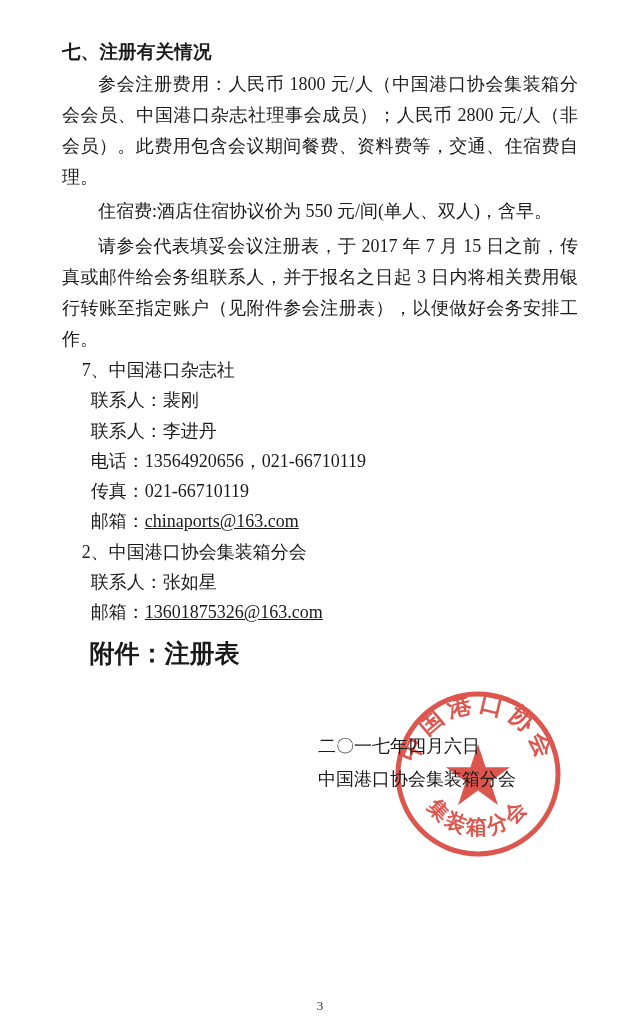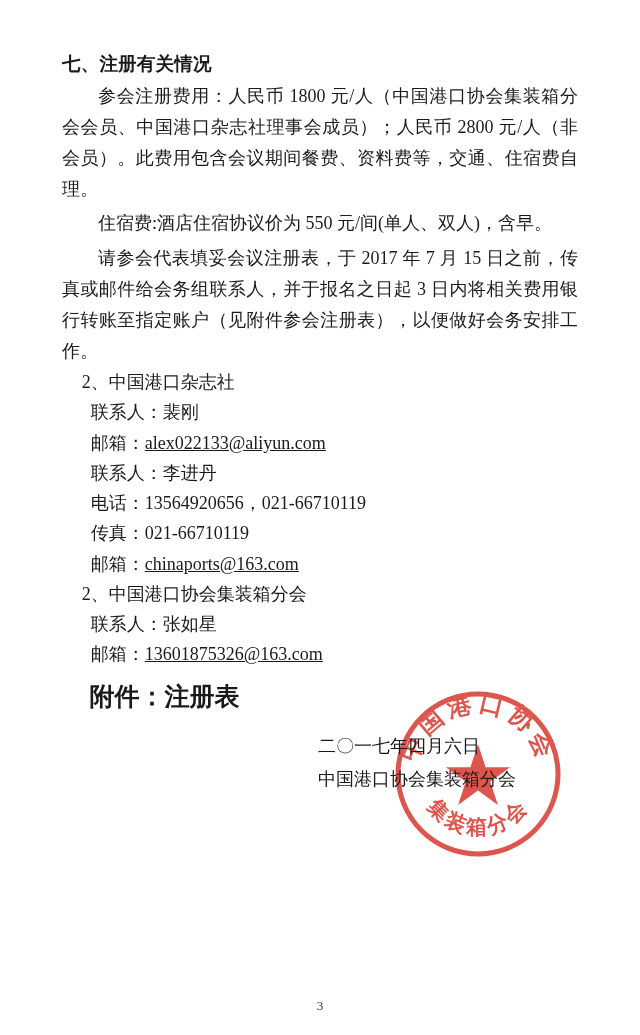--- a/index.html
+++ b/index.html
@@ -19,21 +19,21 @@
     position: relative;
     width: 640px;
     height: 1035px;
     box-sizing: border-box;
     padding: 38px 62px 0 62px;
   }
   .section-title {
     font-size: 18.5px;
     font-weight: bold;
     line-height: 1.55;
-    margin: 12px 0 2px 0;
+    margin: 0 0 2px 0;
     letter-spacing: 0.2px;
   }
   .para {
     font-size: 18px;
     line-height: 1.72;
     margin: 0;
     text-align: justify;
     text-justify: inter-ideograph;
     text-indent: 2em;
   }
@@ -103,23 +103,22 @@
 
   <div class="spacer-sm"></div>
 
   <p class="para">住宿费:酒店住宿协议价为 550 元/间(单人、双人)，含早。</p>
 
   <div class="spacer-sm"></div>
 
   <p class="para">请参会代表填妥会议注册表，于 2017 年 7 月 15 日之前，传真或邮件给会务组联系人，并于报名之日起 3 日内将相关费用银行转账至指定账户（见附件参会注册表），以便做好会务安排工作。</p>
 
 
-  <p class="contact-line">2、中国港口杂志社</p>
+  <p class="contact-line">7、中国港口杂志社</p>
   <p class="contact-line deep">联系人：裴刚</p>
-  <p class="contact-line deep"><span>邮箱：</span><span class="mail">alex022133@aliyun.com</span></p>
   <p class="contact-line deep">联系人：李进丹</p>
   <p class="contact-line deep">电话：13564920656，021-66710119</p>
   <p class="contact-line deep">传真：021-66710119</p>
   <p class="contact-line deep"><span>邮箱：</span><span class="mail">chinaports@163.com</span></p>
 
   <p class="contact-line">2、中国港口协会集装箱分会</p>
   <p class="contact-line deep">联系人：张如星</p>
   <p class="contact-line deep"><span>邮箱：</span><span class="mail">13601875326@163.com</span></p>
 
   <p class="attach">附件：注册表</p>

